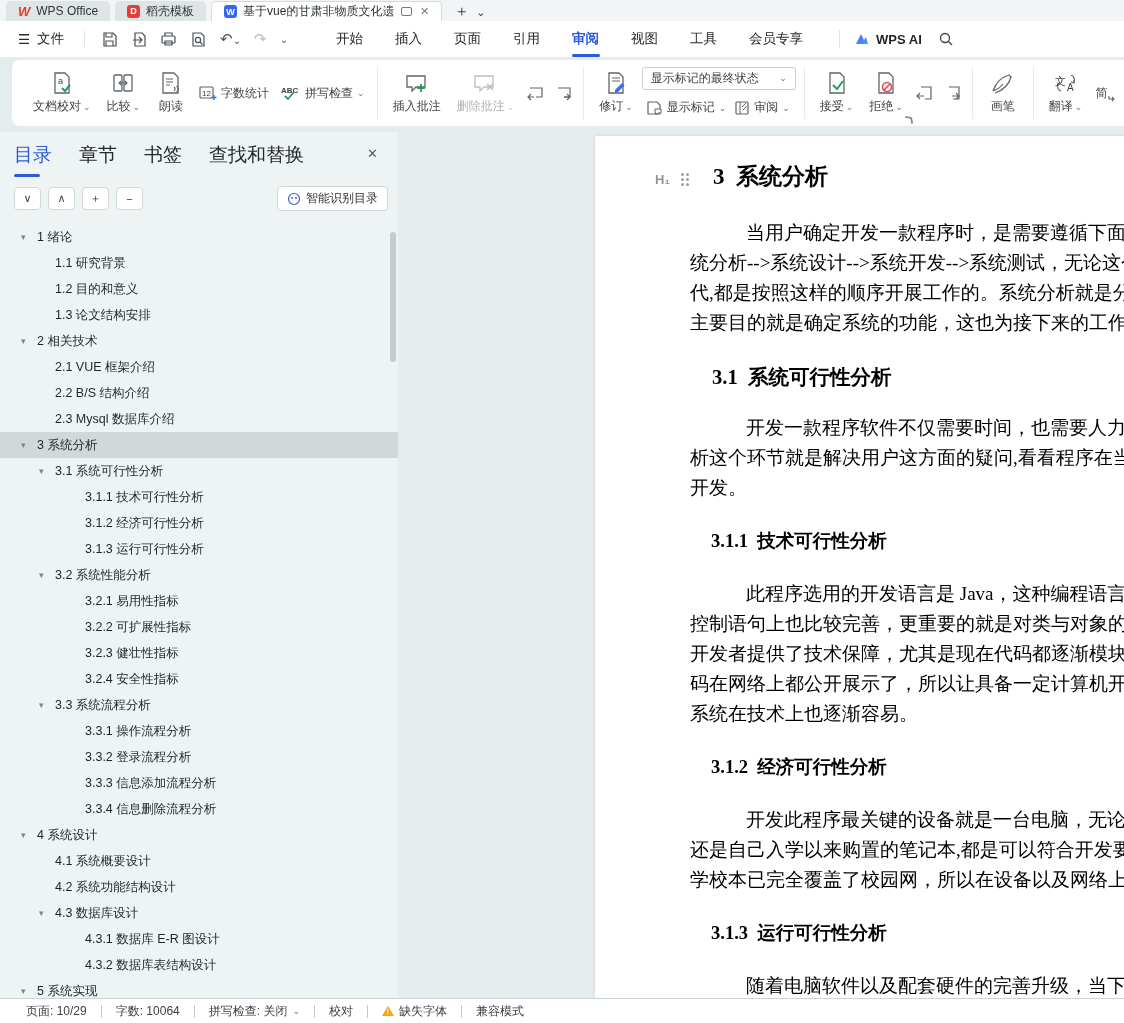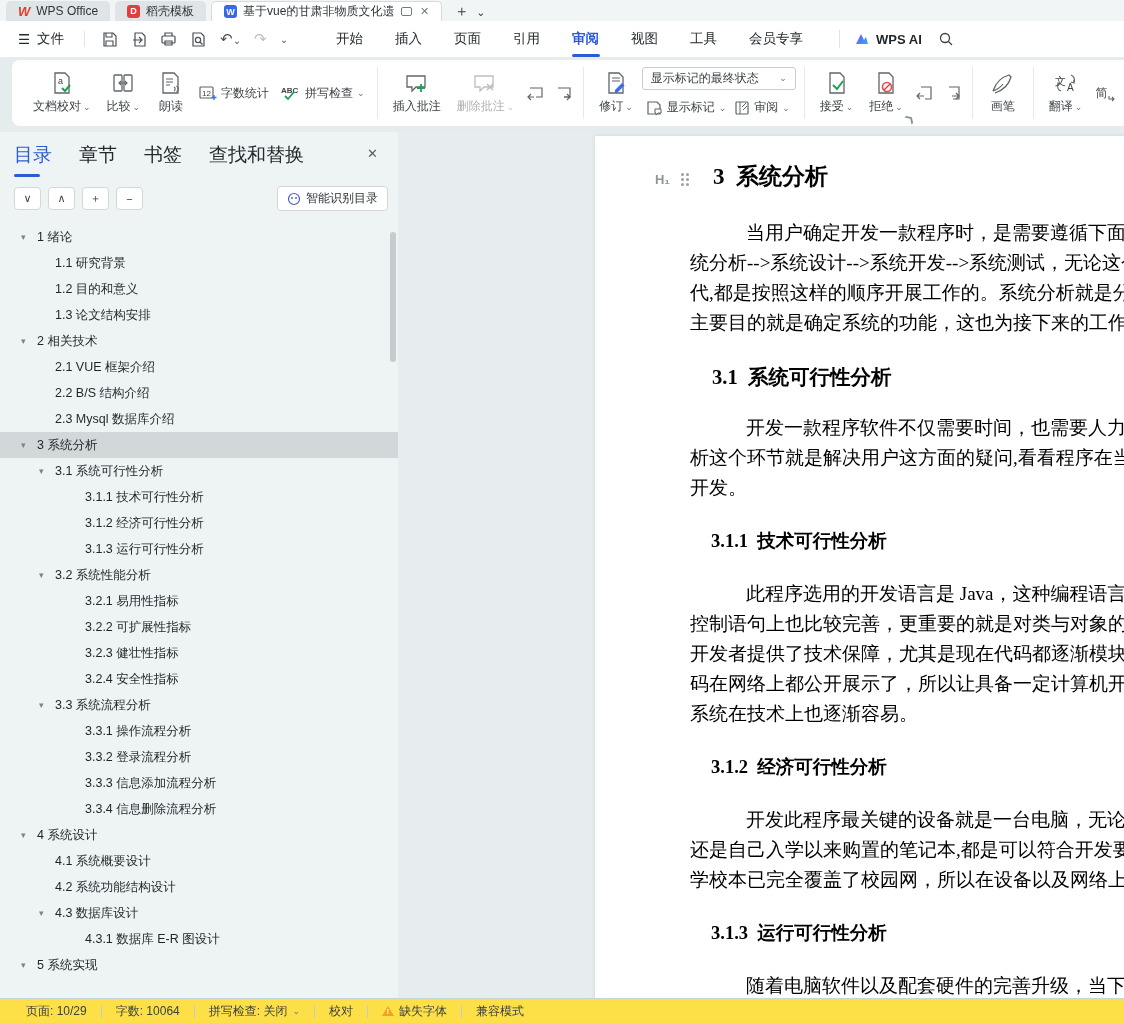--- a/index.html
+++ b/index.html
@@ -93,21 +93,21 @@
   .h3 { font-size:18.5px; font-weight:bold; line-height:26px; margin:0 0 25px 116px; white-space:pre; }
   .para { margin:0 0 25px 95px; }
   .dline { font-size:19px; line-height:30px; white-space:nowrap; }
   .dline.first { padding-left:56px; }
   .h1badge { position:absolute; left:257px; top:40px; display:flex; align-items:center; gap:11px; }
   .h1badge .htxt { font-size:13px; color:#8f969a; font-weight:bold; }
   .dots { display:grid; grid-template-columns:3px 3px; grid-auto-rows:3px; gap:2px; }
   .dots i { width:3px; height:3px; border-radius:50%; background:#9aa0a4; }
 
   
-  .statusbar { position:absolute; left:0; bottom:0; width:100%; height:25px; background:#fde047;
+  .statusbar { position:absolute; left:0; bottom:0; width:100%; height:25px; background:#ffffff;
     border-top:1px solid #c9d4d6; display:flex; align-items:center; font-size:12px; color:#3b4145; padding-left:12px; }
   .st-item { display:flex; align-items:center; gap:5px; padding:0 14px; }
   .st-sep { width:1px; height:13px; background:#c2cccf; }
   .warn-tri { width:0; height:0; border-left:6px solid transparent; border-right:6px solid transparent;
     border-bottom:10px solid #f5a31a; position:relative; }
   .warn-tri:after { content:"!"; position:absolute; left:-1.5px; top:1px; font-size:8px; color:#fff; font-weight:bold; }
   svg { flex:none; }
 </style>
 </head>
 <body>
@@ -568,20 +568,24 @@
             <span>4.2 系统功能结构设计</span>
           </div>
           <div class="tree-row lvl2">
             <span class="tri">▾</span>
             <span>4.3 数据库设计</span>
           </div>
           <div class="tree-row lvl3">
             <span class="tri"></span>
             <span>4.3.1 数据库 E-R 图设计</span>
           </div>
+          <div class="tree-row lvl3">
+            <span class="tri"></span>
+            <span>4.3.2 数据库表结构设计</span>
+          </div>
           <div class="tree-row lvl1">
             <span class="tri">▾</span>
             <span>5 系统实现</span>
           </div>
         </div>
       <div class="sb-scroll"></div>
     </div>
 
     <div class="canvas">
       <div class="page doc">

